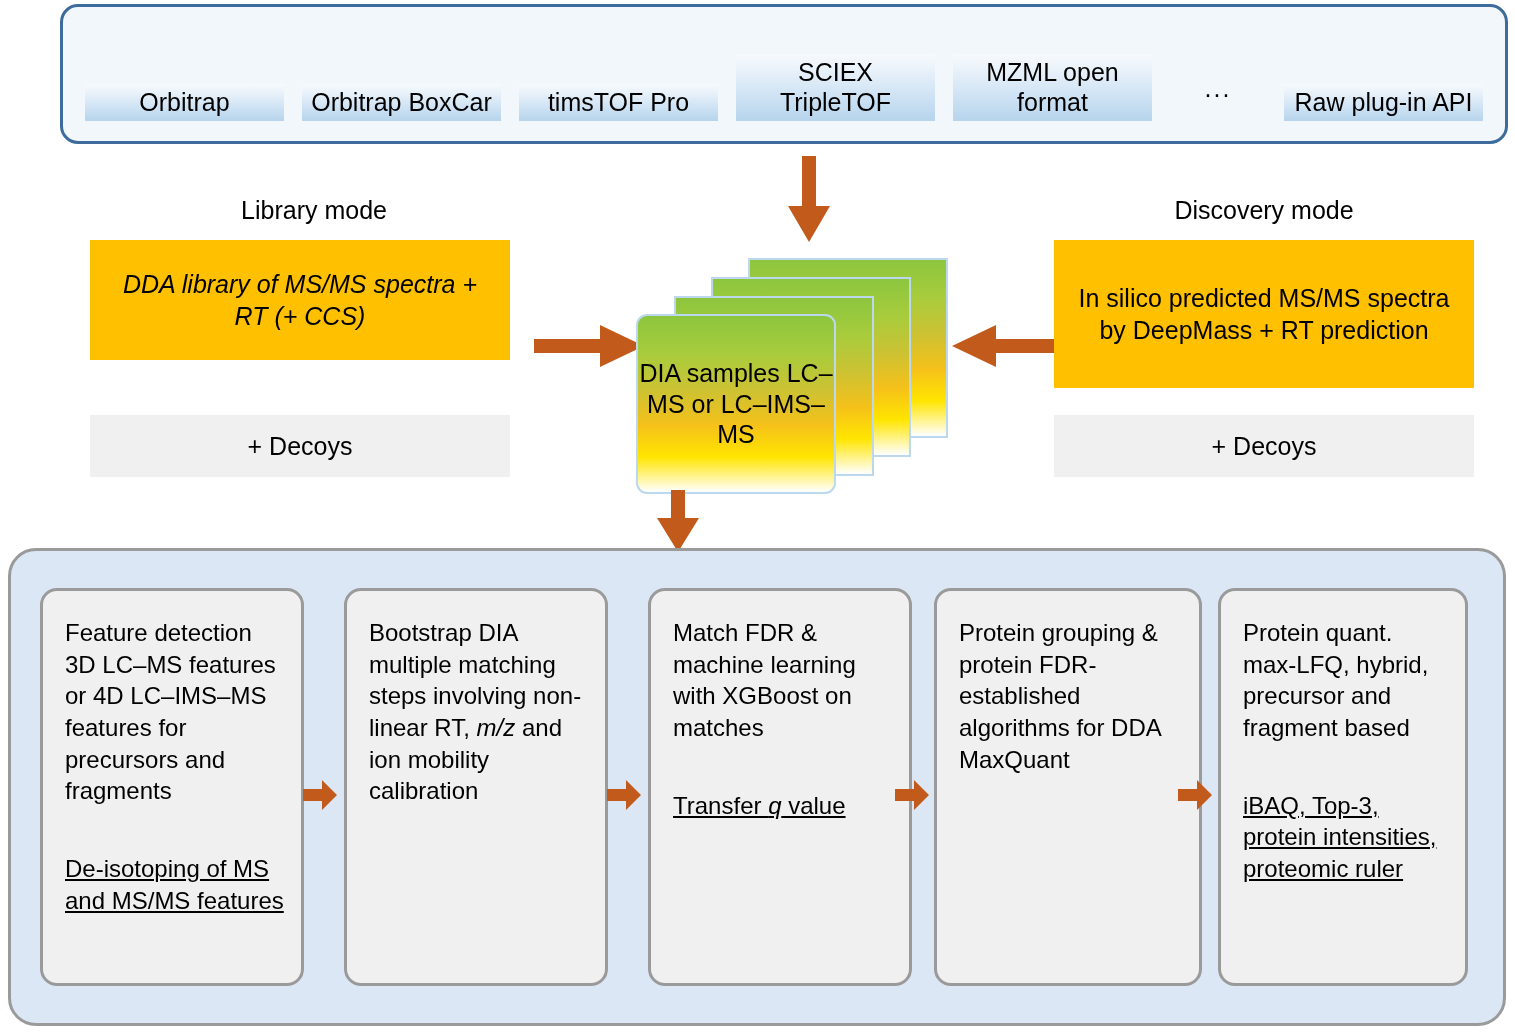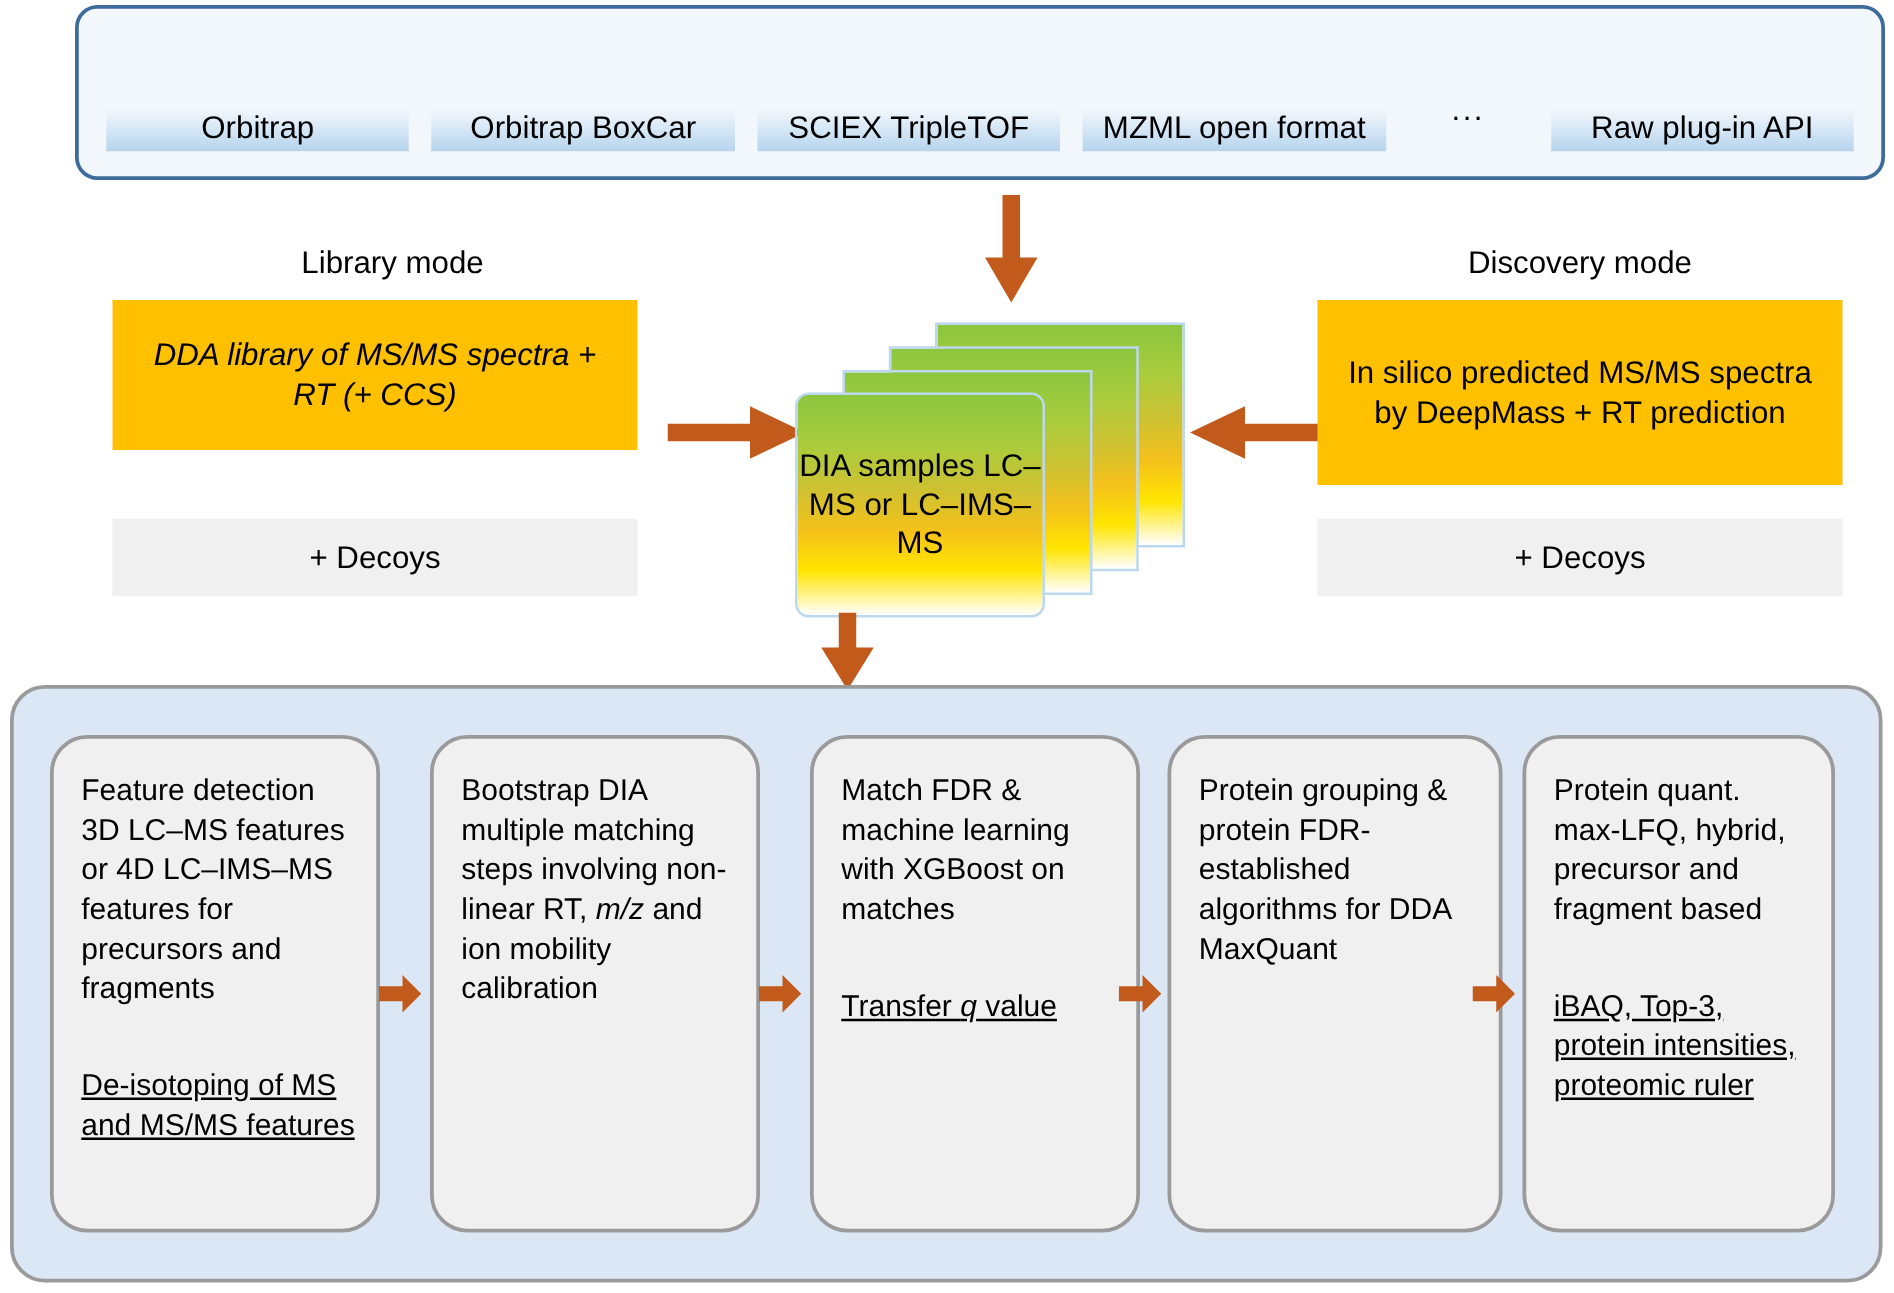--- a/index.html
+++ b/index.html
@@ -176,21 +176,21 @@
     border-radius: 28px;
     background: #dbe7f4;
   }
   .step-box {
     position: absolute;
     top: 588px;
     width: 264px;
     height: 398px;
     box-sizing: border-box;
     border: 3px solid #9a9a9a;
-    border-radius: 30px;
+    border-radius: 17px;
     background: #f0f0f0;
     padding: 26px 14px 14px 22px;
     font-size: 24px;
     line-height: 1.32;
   }
   #step-box-1 { left: 40px; }
   #step-box-2 { left: 344px; }
   #step-box-3 { left: 648px; }
   #step-box-4 { left: 934px; width: 268px; }
   #step-box-5 { left: 1218px; width: 250px; }
@@ -203,20 +203,21 @@
   .step-para + .step-para { margin-top: 46px; text-decoration: underline; }
   .step-para { margin: 0; }
   em { font-style: italic; }
 </style>
 </head>
 <body>
 
 <div id="instrument-bar">
   <div class="instrument-card">Orbitrap</div>
   <div class="instrument-card">Orbitrap BoxCar</div>
+  <div class="instrument-card">timsTOF Pro</div>
   <div class="instrument-card">SCIEX TripleTOF</div>
   <div class="instrument-card">MZML open format</div>
   <div class="instrument-ellipsis">...</div>
   <div class="instrument-card">Raw plug-in API</div>
 </div>
 
 <svg class="arrow-down-top" viewBox="0 0 46 86" xmlns="http://www.w3.org/2000/svg">
   <path d="M16,0 L30,0 L30,50 L44,50 L23,86 L2,50 L16,50 Z" fill="#C25A1C"></path>
 </svg>
 

